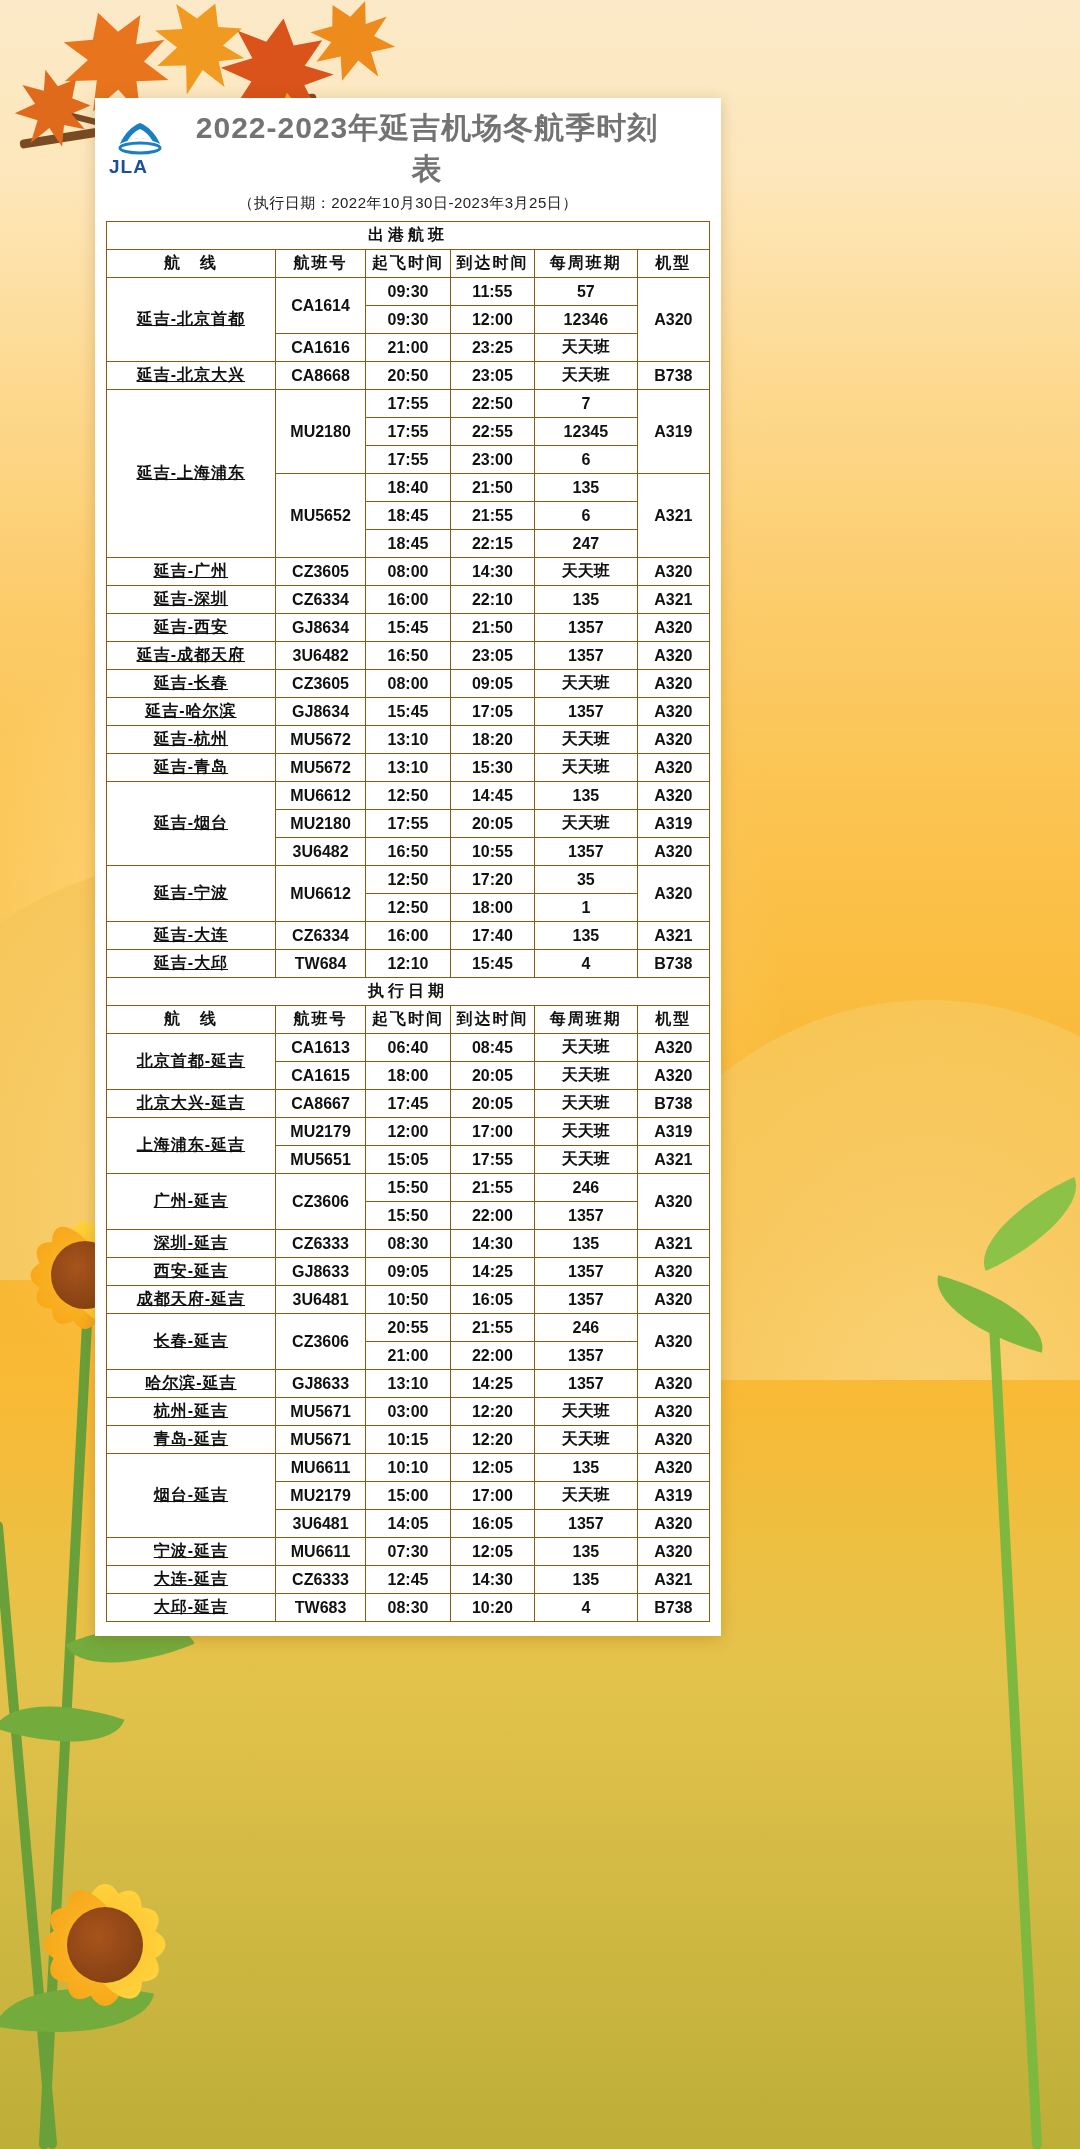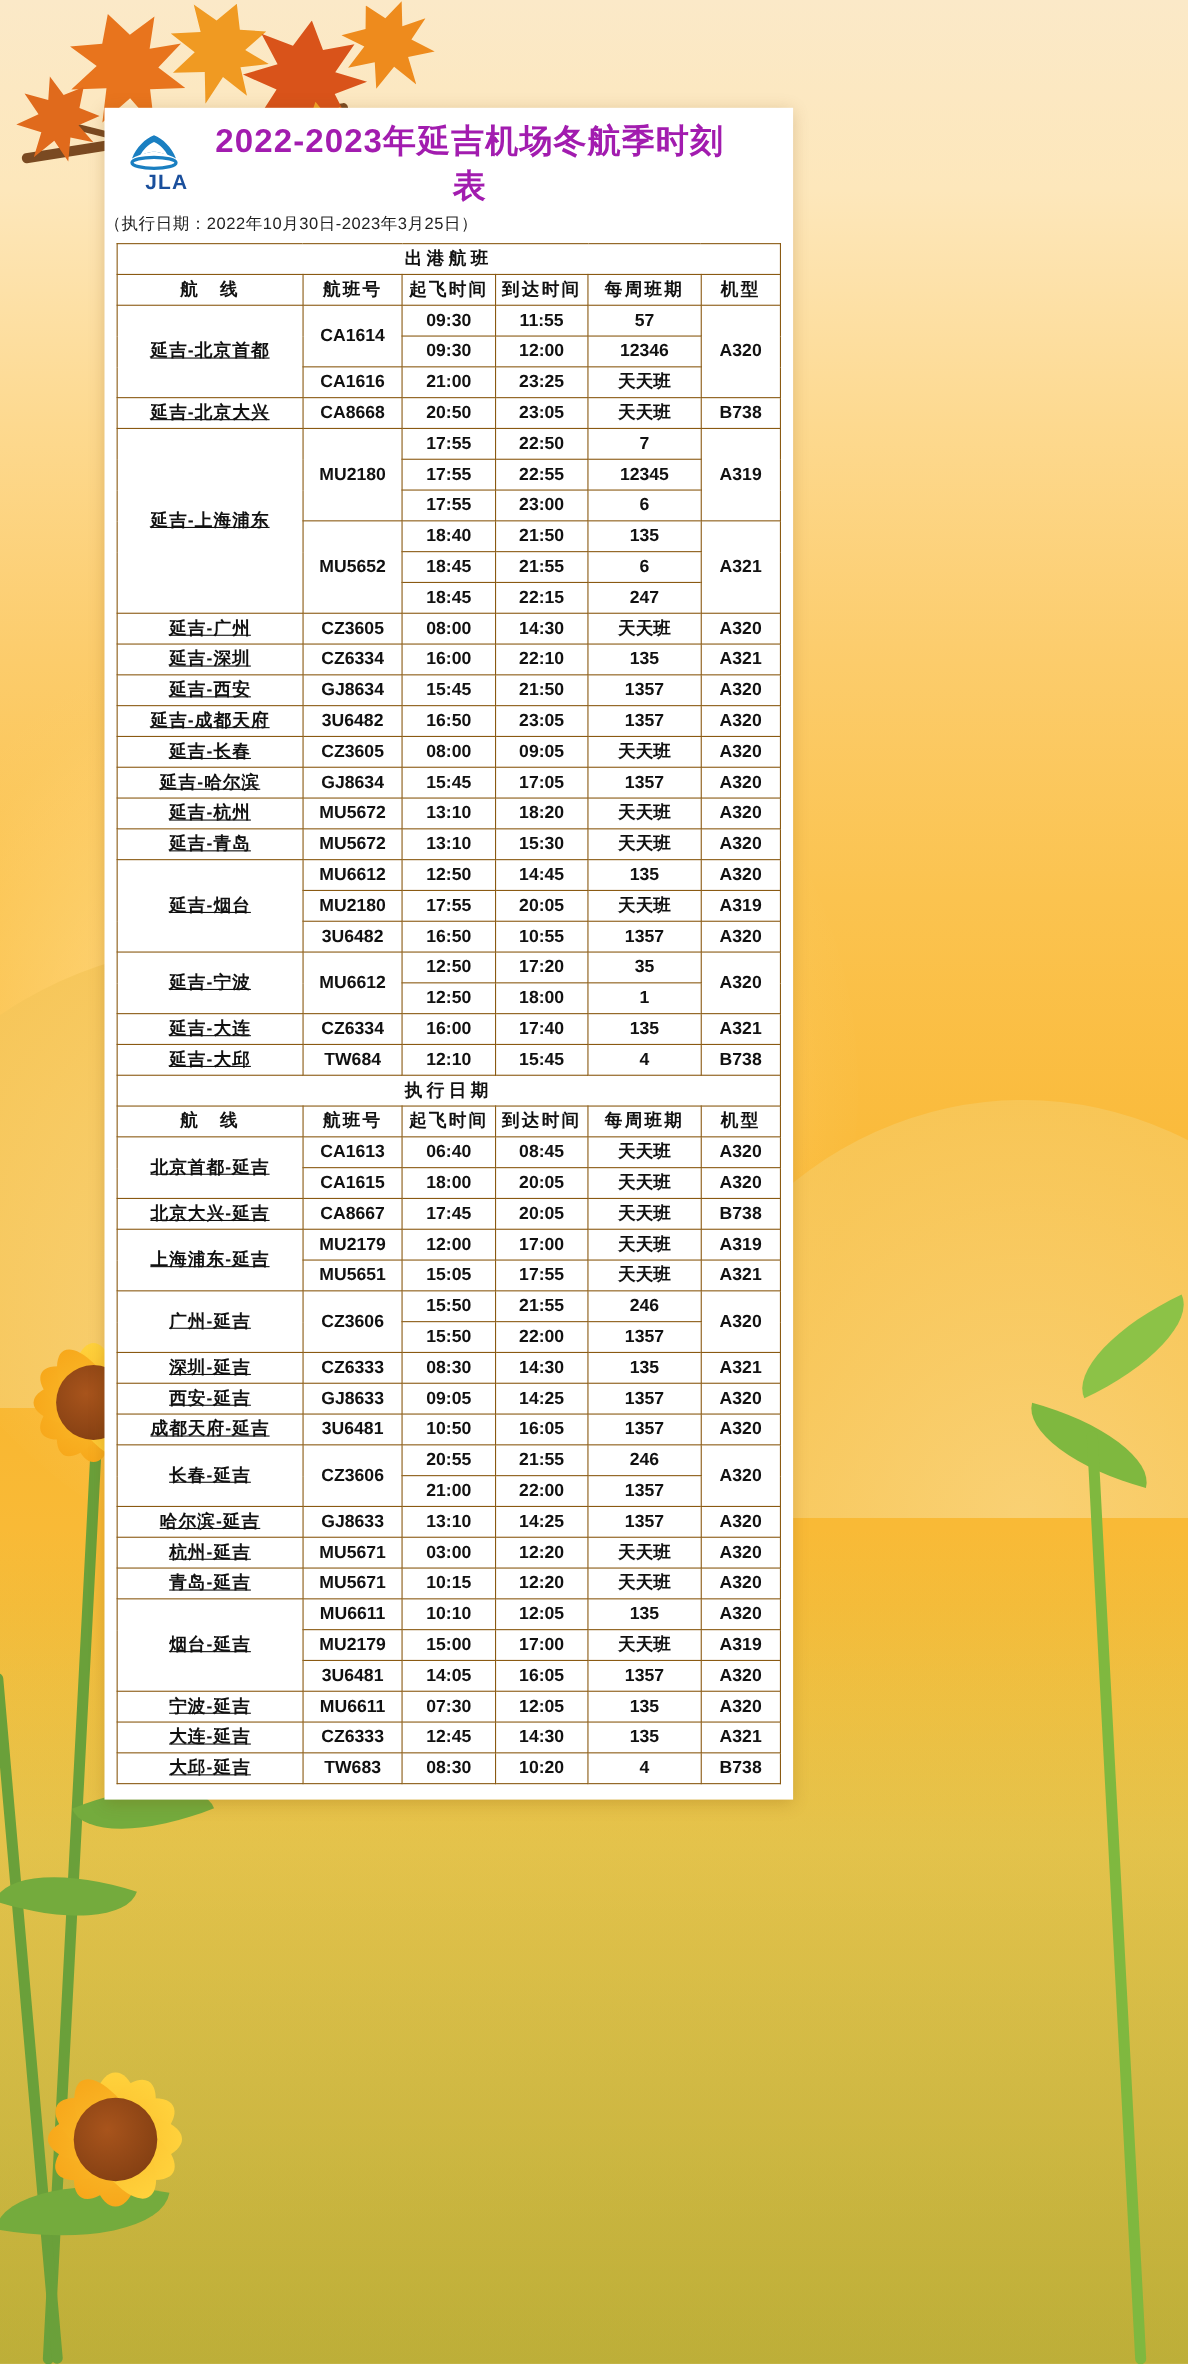--- a/index.html
+++ b/index.html
@@ -99,37 +99,37 @@
     width: 626px;
     background: #ffffff;
     box-shadow: 0 3px 14px rgba(120,70,0,.25);
   }
 
   .title-bar {
     display:flex; align-items:center;
     padding: 10px 8px 4px 14px;
     gap: 10px;
   }
-  .logo { width: 62px; text-align:right; }
+  .logo { width: 62px; text-align:left; }
   .logo svg { display:block; margin: 0 auto; }
   .logo-text {
     font-size: 19px; font-weight: bold; color:#1a4f9c; letter-spacing:1px;
     margin-top:-2px;
   }
   .title-main {
     flex:1;
     text-align:center;
     font-size: 30px;
     font-weight: bold;
-    color:#a21caf;
+    color:#737373;
     letter-spacing: 1px;
     padding-right: 40px;
   }
   .subtitle {
-    text-align:left;
+    text-align:center;
     font-size: 15px;
     color:#222;
     padding: 0 0 8px 0;
     letter-spacing: .5px;
   }
 
   table.sched {
     border-collapse: collapse;
     width: calc(100% - 22px);
     margin: 0 11px 0 11px;

